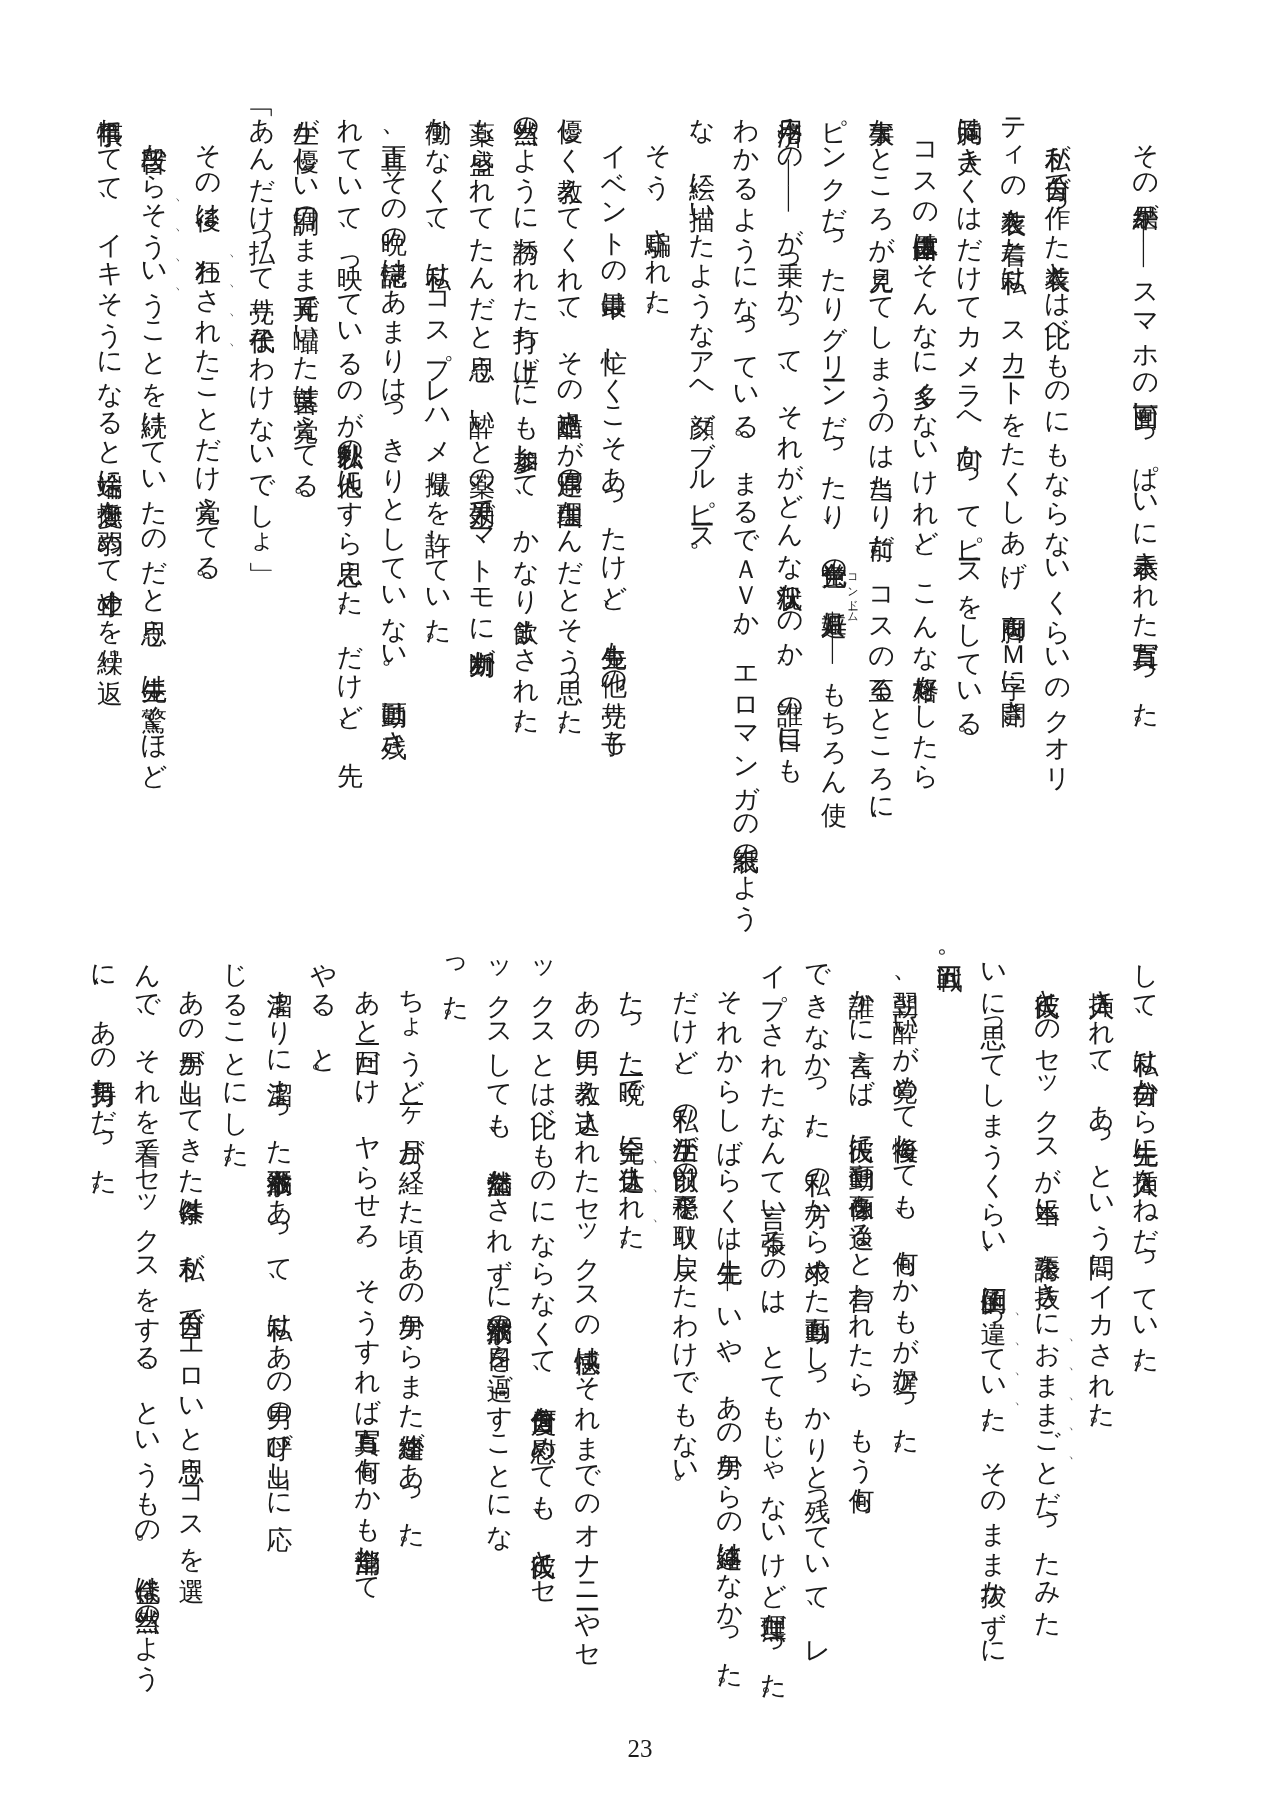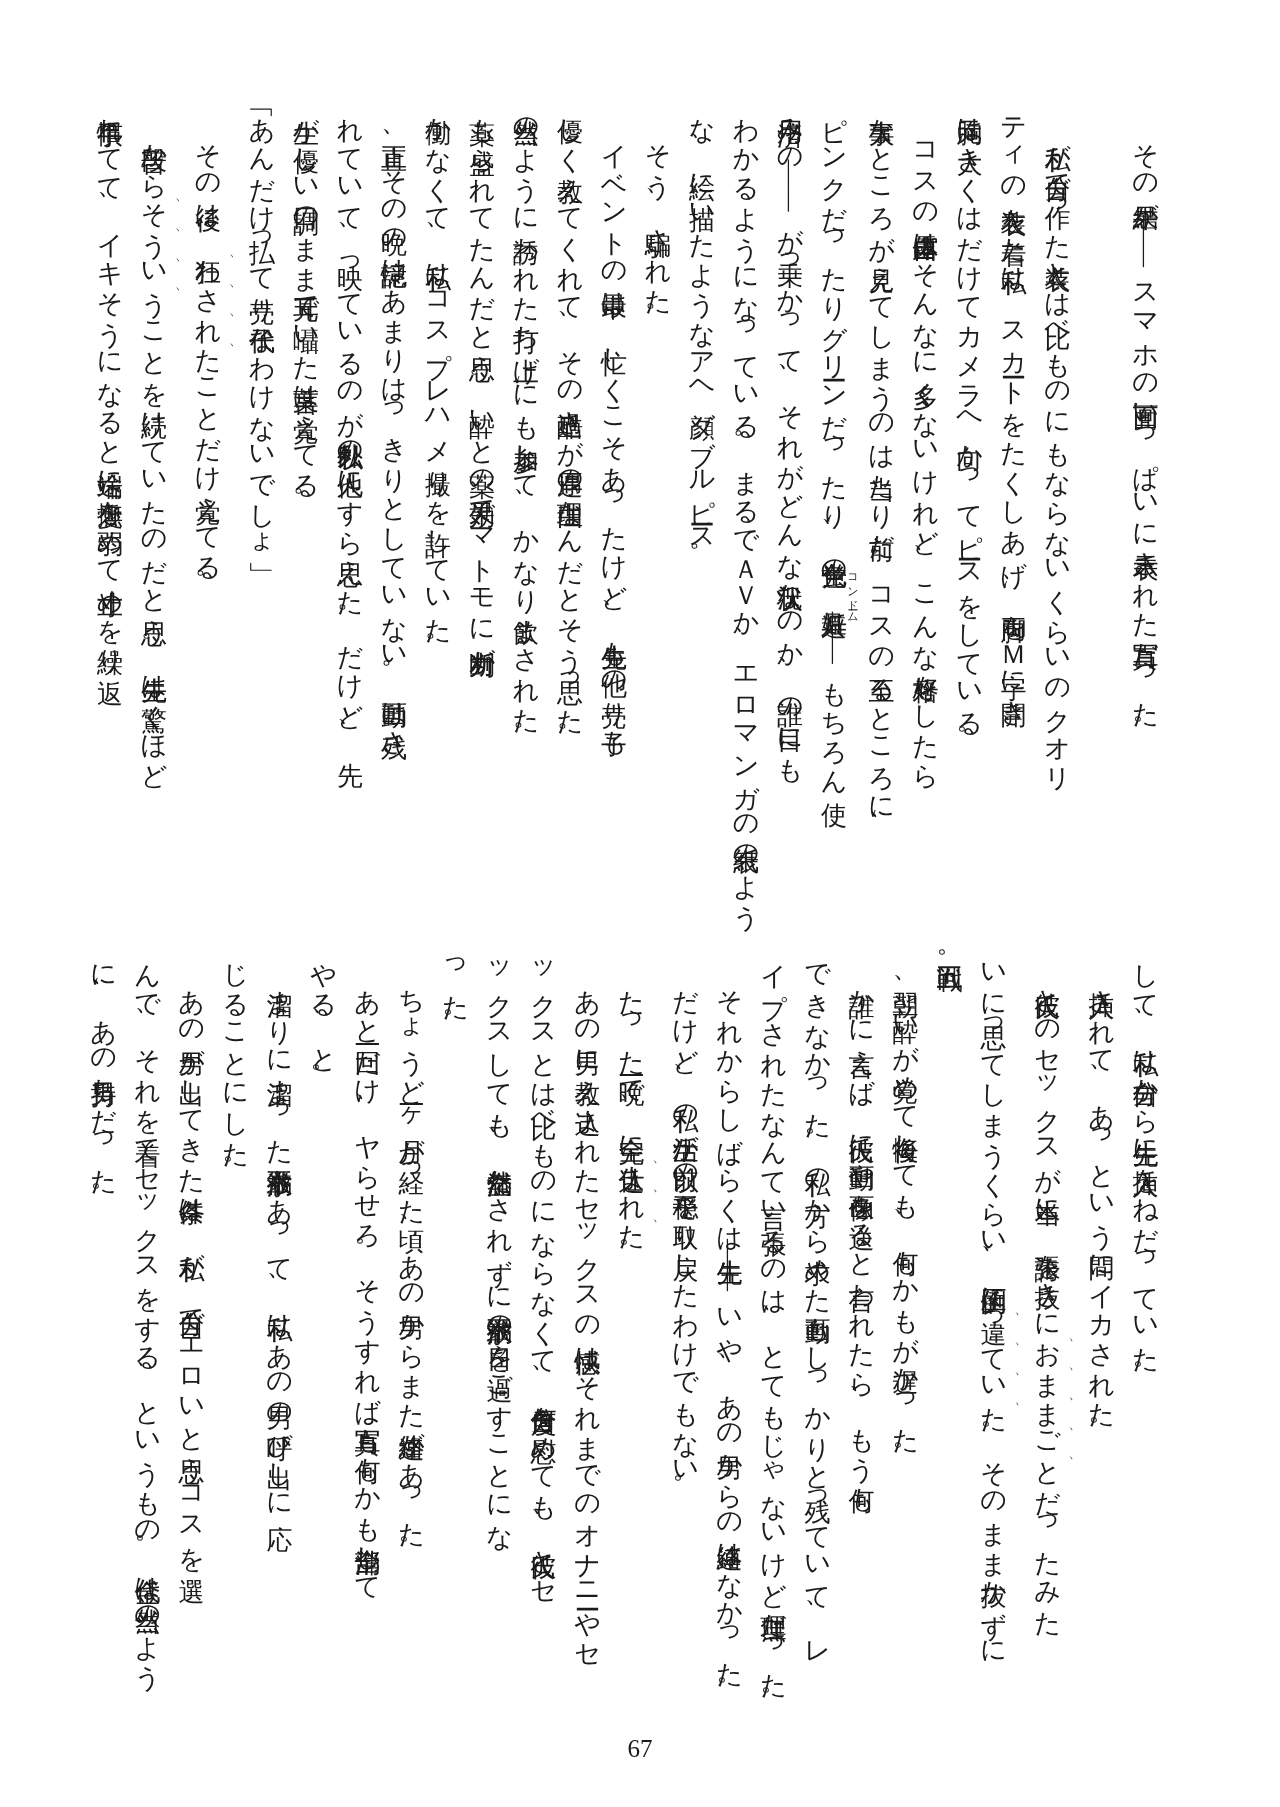--- a/index.html
+++ b/index.html
@@ -91,14 +91,14 @@
       <div class="line"><span>った。</span></div>
       <div class="line indent"><span>ちょうど一ヶ月が経った頃、あの男からまた連絡があった。</span></div>
       <div class="line indent"><span>あと一回だけ、ヤらせろ。そうすれば写真も何もかも全部消して</span></div>
       <div class="line"><span>やる、と。</span></div>
       <div class="line indent"><span>溜まりに溜まった欲求不満もあって、私はあの男の呼び出しに応</span></div>
       <div class="line"><span>じることにした。</span></div>
       <div class="line indent"><span>あの男が出してきた条件は、私が、自分でエロいと思うコスを選</span></div>
       <div class="line"><span>んで、それを着てセックスをする、というもの。代金は当然のよう</span></div>
       <div class="line"><span>に、あの男持ちだった。</span></div>
     </div>
-  <div class="pagenum">67</div>
+  <div class="pagenum">23</div>
 </div>
 
 </body></html>

